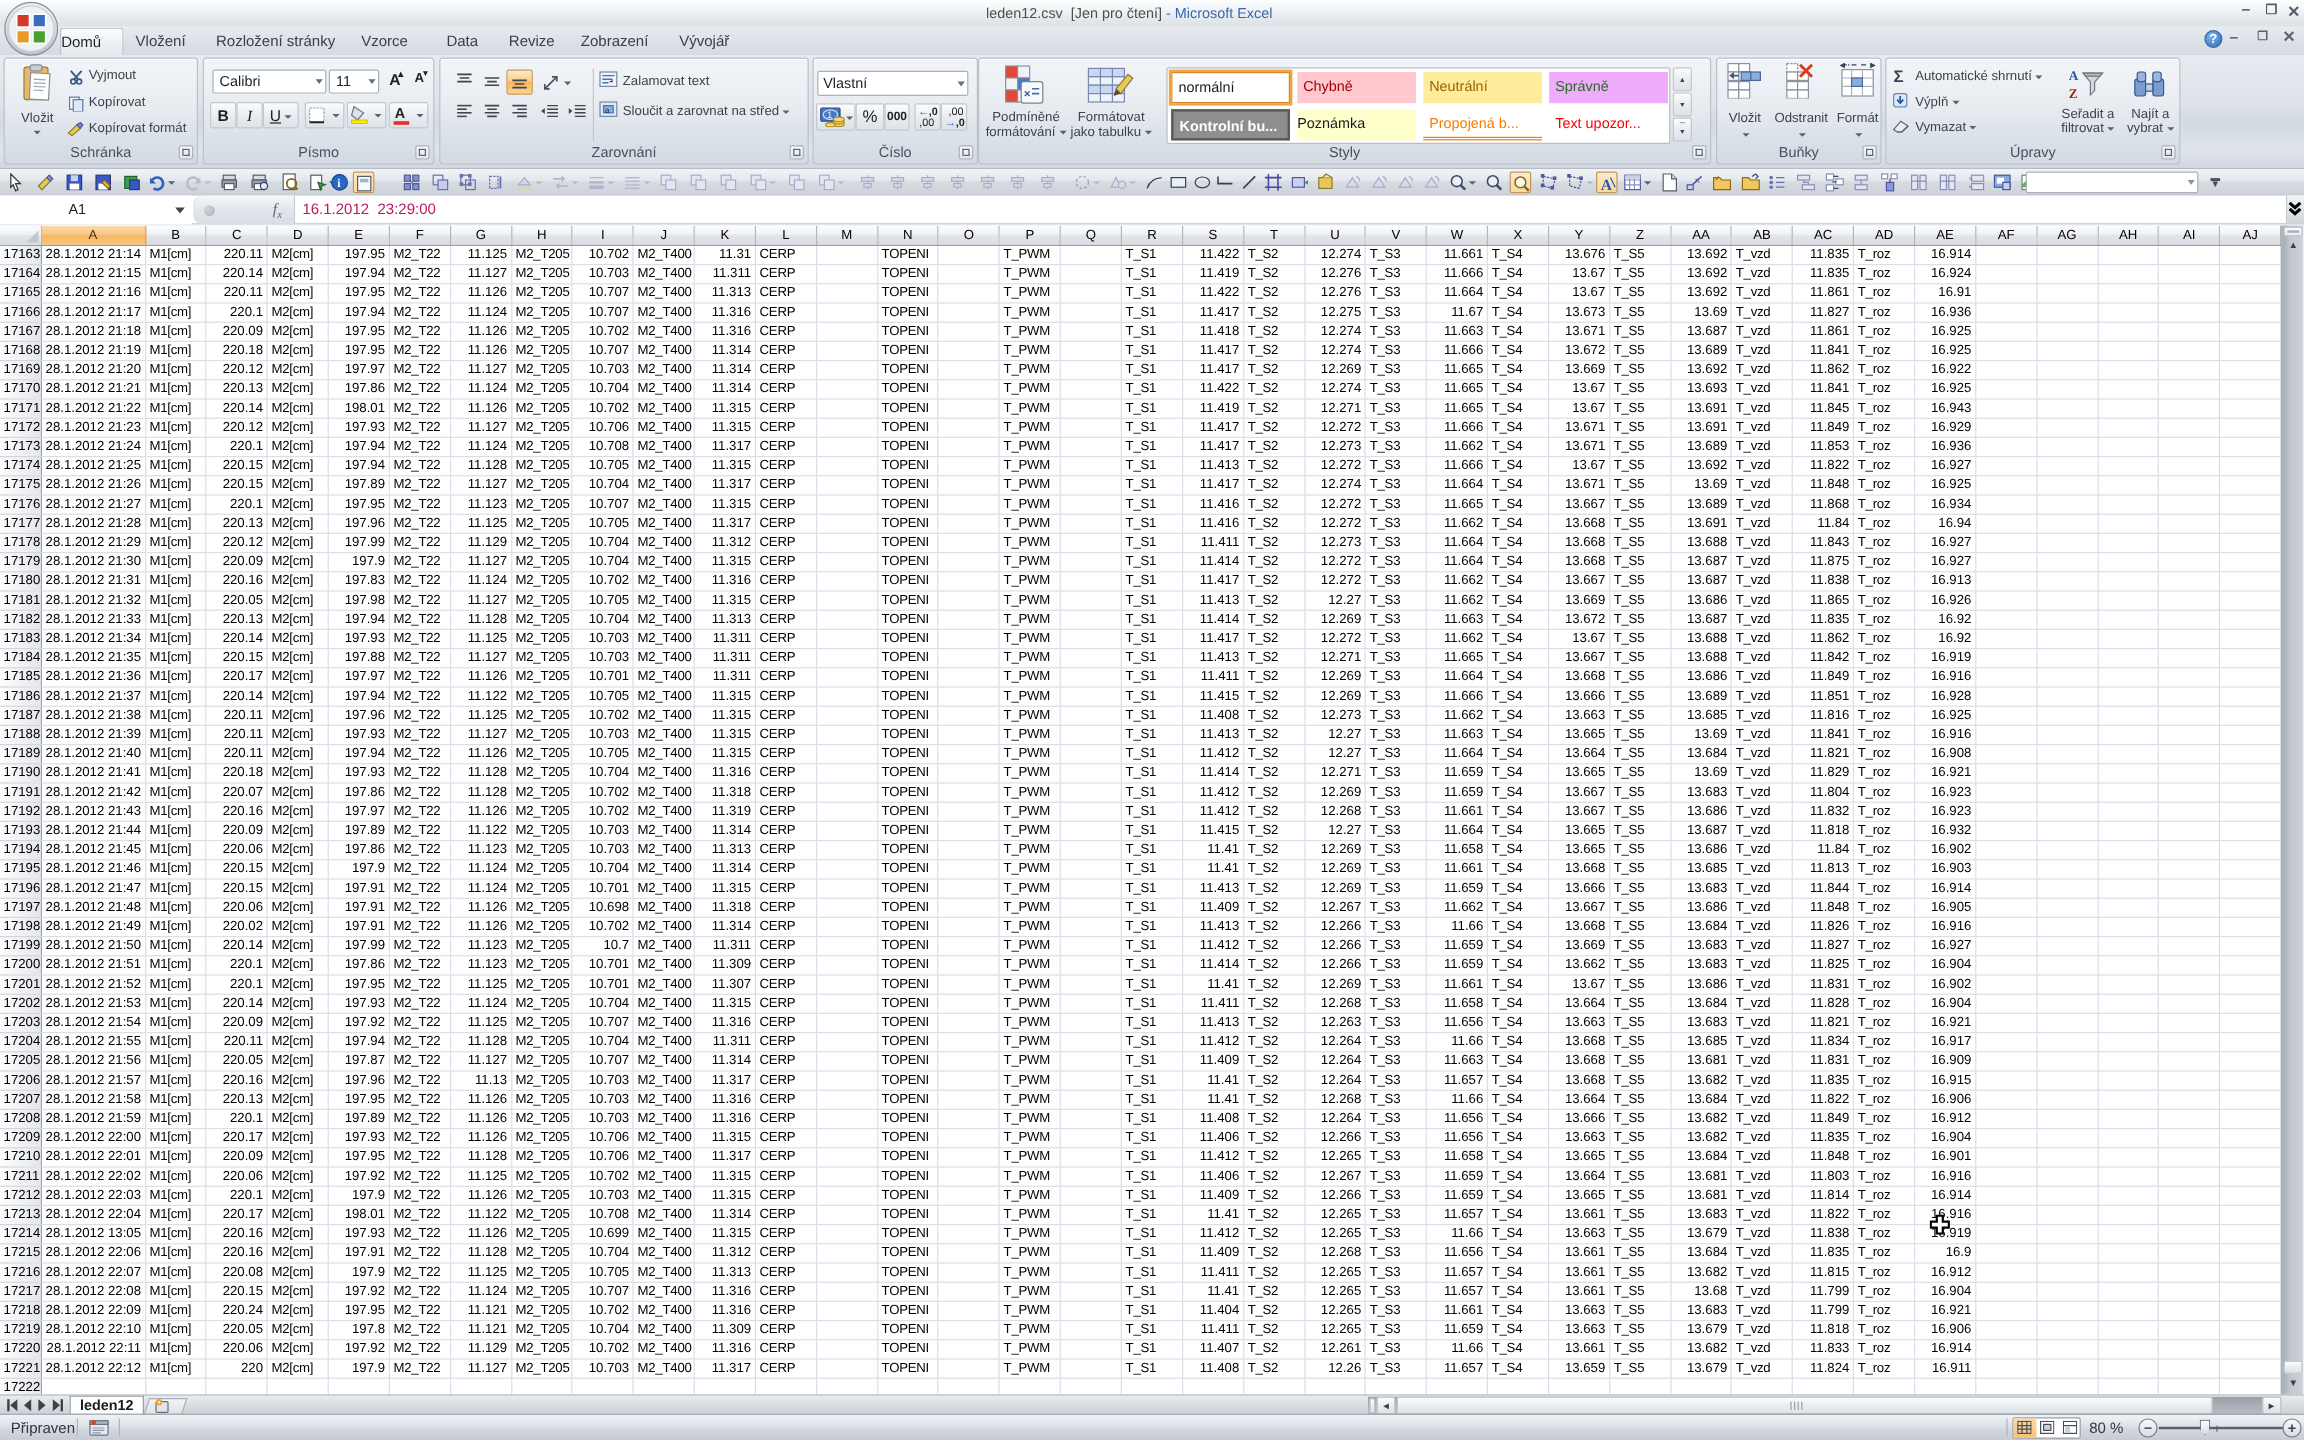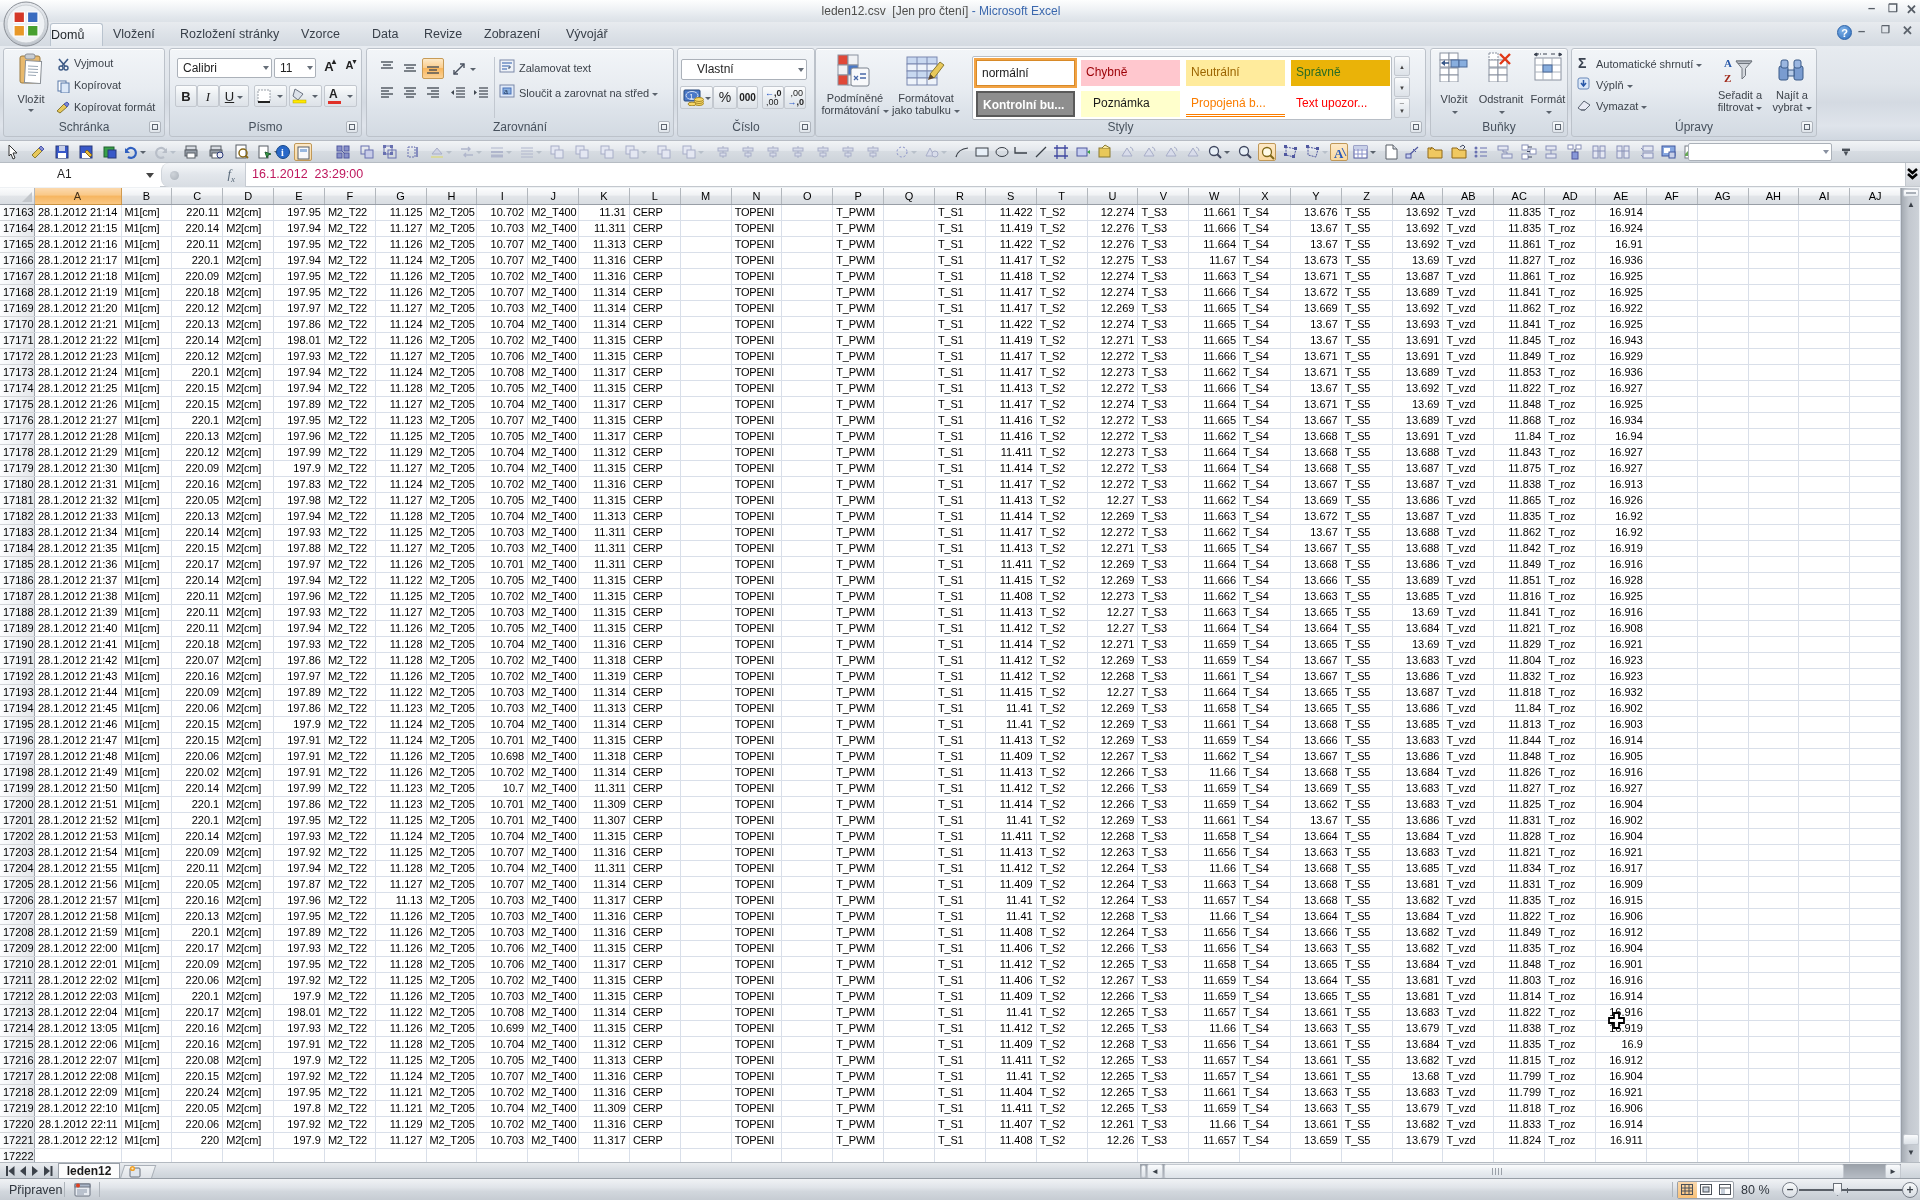--- a/index.html
+++ b/index.html
@@ -283,21 +283,21 @@
       <svg class="icon" style="left:132px;top:35px" width="16" height="14" viewBox="0 0 16 14">
         <rect x="1" y="1" width="14" height="12" fill="#dfe9f8" stroke="#7a88a8"></rect>
         <rect x="4" y="4" width="8" height="6" fill="#8ab0e0" stroke="#4a72b8"></rect>
         <text x="5" y="10" font-size="7" fill="#1a3050">a</text>
       </svg>
       <div class="btnlabel" style="left:152px;top:38px;text-align:left">Sloučit a zarovnat na střed <span class="dArr"></span></div>
 <div class="glabel">Zarovnání</div>
 <div class="launcher"></div>
 </div>
 <div class="group" style="left:677px;width:138px">
-<div class="combo" style="left:3px;top:10px;width:126px;height:21px;line-height:19px;padding-left:15px">Vlastní<span class="ca"></span></div>
+<div class="combo" style="left:3px;top:10px;width:126px;height:21px;line-height:19px;padding-left:4px">Vlastní<span class="ca"></span></div>
       <div class="sbtn" style="left:2px;top:37px;width:33px;height:23px">
         <svg class="icon" style="left:2px;top:2px" width="26" height="17" viewBox="0 0 26 17">
           <rect x="1" y="1" width="16" height="11" rx="1" fill="#4a78c8" stroke="#284878"></rect>
           <ellipse cx="9" cy="6.5" rx="6" ry="4" fill="none" stroke="#d0dcf0"></ellipse>
           <text x="6.2" y="9.5" font-size="8" fill="#e8eef8">1</text>
           <g stroke="#a88a28">
             <ellipse cx="16" cy="14.5" rx="4.5" ry="2" fill="#f8d868"></ellipse>
             <ellipse cx="16" cy="12.5" rx="4.5" ry="2" fill="#f8d868"></ellipse>
             <ellipse cx="16" cy="10.5" rx="4.5" ry="2" fill="#f8d868"></ellipse>
             <ellipse cx="9" cy="15" rx="4" ry="1.8" fill="#f8d868"></ellipse>
@@ -344,23 +344,23 @@
           </g>
           <path d="M24 20 L34 8 L38 11 L28 24 Z" fill="#e8c85a" stroke="#8a7a30"></path>
           <path d="M24 20 l4 4 -6 2 z" fill="#604828" stroke="none"></path>
         </svg>
         <div class="btnlabel" style="left:-4px;top:43px;width:80px">Formátovat<br>jako tabulku <span class="dArr"></span></div>
       </div>
       <div style="position:absolute;left:156px;top:7px;width:420px;height:64px;background:#fff;border:1px solid #b8bec6;border-radius:2px">
         <div style="position:absolute;left:3px;top:3px;width:99px;height:26px;background:#fff;color:#1a1a1a;font-size:12px;line-height:25px;padding-left:5px;box-shadow:0 0 0 2px #f2a344;border:1px solid #d88a28;">normální</div>
         <div style="position:absolute;left:108px;top:3px;width:99px;height:26px;background:#ffc7ce;color:#9c0006;font-size:12px;line-height:25px;padding-left:5px;">Chybně</div>
         <div style="position:absolute;left:213px;top:3px;width:99px;height:26px;background:#ffeb9c;color:#9c6500;font-size:12px;line-height:25px;padding-left:5px;">Neutrální</div>
-        <div style="position:absolute;left:318px;top:3px;width:99px;height:26px;background:#eab308;color:#276b24;font-size:12px;line-height:25px;padding-left:5px;">Správně</div>
+        <div style="position:absolute;left:318px;top:3px;width:99px;height:26px;background:#f0abfc;color:#276b24;font-size:12px;line-height:25px;padding-left:5px;">Správně</div>
         <div style="position:absolute;left:3px;top:34px;width:99px;height:26px;background:#8e8e8e;color:#fff;font-size:12px;line-height:25px;padding-left:5px;border:2px double #5a5a5a;font-weight:bold;">Kontrolní bu...</div>
-        <div style="position:absolute;left:108px;top:34px;width:99px;height:26px;background:#ffffcc;color:#1a1a1a;font-size:12px;line-height:25px;padding-left:12px;">Poznámka</div>
+        <div style="position:absolute;left:108px;top:34px;width:99px;height:26px;background:#ffffcc;color:#1a1a1a;font-size:12px;line-height:25px;padding-left:0;">Poznámka</div>
         <div style="position:absolute;left:213px;top:34px;width:99px;height:26px;background:#fff;color:#fa7d00;font-size:12px;line-height:25px;padding-left:5px;border-bottom:3px double #fa7d00;">Propojená b...</div>
         <div style="position:absolute;left:318px;top:34px;width:99px;height:26px;background:#fff;color:#ff0000;font-size:12px;line-height:25px;padding-left:5px;">Text upozor...</div>
       </div>
       <div style="position:absolute;left:578px;top:7px;width:16px;height:64px">
         <div class="sbtn" style="left:0;top:0px;width:16px;height:20px;font-size:6px;color:#444;text-align:center;line-height:20px">▲</div>
         <div class="sbtn" style="left:0;top:21px;width:16px;height:20px;font-size:6px;color:#444;text-align:center;line-height:20px">▼</div>
         <div class="sbtn" style="left:0;top:42px;width:16px;height:20px;font-size:6px;color:#444;text-align:center;line-height:8px">─<br>▼</div>
       </div>
 <div class="glabel">Styly</div>
 <div class="launcher"></div>

